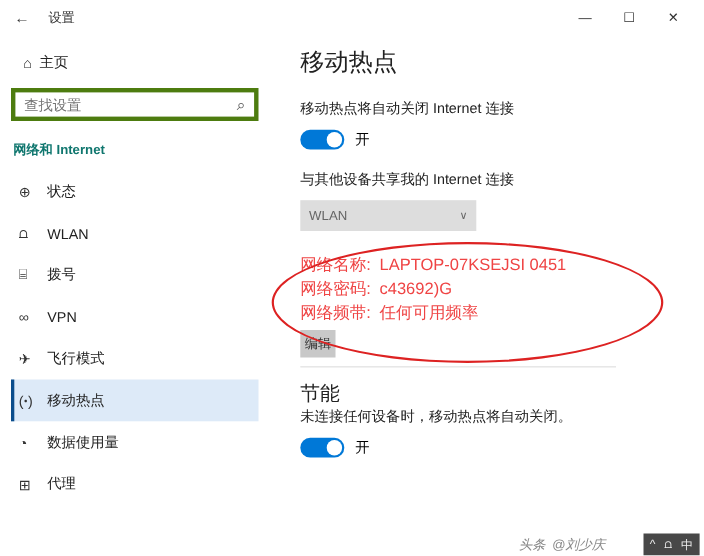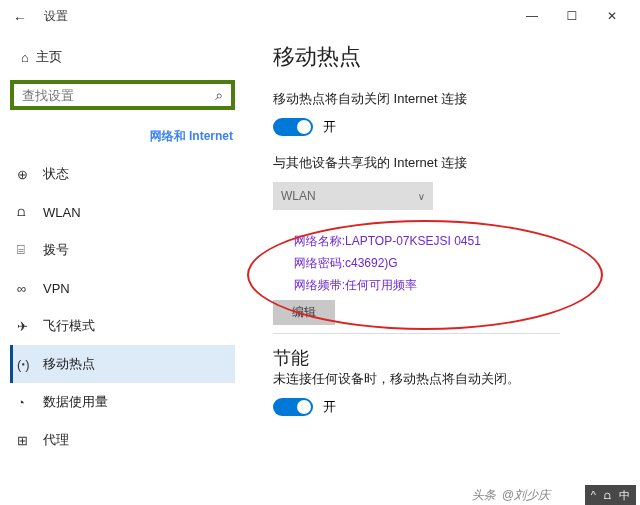--- a/index.html
+++ b/index.html
@@ -12,40 +12,40 @@
   .winbtn { width: 40px; height: 28px; display: flex; align-items: center; justify-content: center; font-size: 12px; color: #333; }
   
   .layout { display: flex; height: calc(100% - 32px - 20px); }
   
   .sidebar { width: 245px; padding: 8px 10px; }
   .home-row { display: flex; align-items: center; padding: 8px 4px 14px; font-size: 13px; color: #222; }
   .home-row .icon { width: 22px; display: inline-flex; justify-content: center; }
   .searchbox { display: flex; align-items: center; border: 4px solid #4d7c0f; height: 30px; padding: 0 8px; margin-bottom: 14px; }
   .searchbox input { border: none; outline: none; flex: 1; font-size: 13px; background: transparent; }
   .searchbox .sicon { color: #555; font-size: 14px; }
-  .section-label { font-size: 12px; font-weight: 600; color: #3b82f6; padding: 4px 2px 10px; text-align: right; }
+  .section-label { font-size: 12px; font-weight: 600; color: #0f766e; padding: 4px 2px 10px; }
   .navlist { list-style: none; }
   .navitem { display: flex; align-items: center; height: 38px; font-size: 13px; color: #222; padding-left: 4px; border-left: 3px solid transparent; }
   .navitem .icon { width: 26px; color: #333; display: inline-flex; justify-content: flex-start; }
   .navitem.active { background: #ddeaf8; border-left: 3px solid #0a4d8c; }
   
   .content { flex: 1; padding: 10px 20px 0 28px; overflow: hidden; }
   .h1 { font-size: 22px; font-weight: 400; color: #222; margin-bottom: 18px; }
   .label { font-size: 13px; color: #222; margin-bottom: 10px; }
   .toggle-row { display: flex; align-items: center; margin-bottom: 18px; }
   .toggle { width: 40px; height: 18px; background: #0078d7; border-radius: 9px; position: relative; margin-right: 10px; }
   .toggle::after { content: ""; position: absolute; right: 2px; top: 2px; width: 14px; height: 14px; background: #fff; border-radius: 50%; }
   .toggle-lbl { font-size: 13px; }
   .dropdown { width: 160px; height: 28px; background: #ddd; display: flex; align-items: center; padding: 0 8px; font-size: 12px; color: #666; margin-bottom: 18px; }
   .dropdown .chev { margin-left: auto; font-size: 10px; }
   
   .info-block { position: relative; padding: 2px 0 8px; }
-  .info-row { display: flex; font-size: 12px; color: #6d28d9; line-height: 22px; text-align: right; }
+  .info-row { display: flex; font-size: 15px; color: #ef4444; line-height: 22px; }
   .info-row .k { width: 72px; }
-  .editbtn { display: inline-block; background: #c8c8c8; color: #333; font-size: 12px; padding: 4px 19px; margin-top: 4px; border: none; }
+  .editbtn { display: inline-block; background: #c8c8c8; color: #333; font-size: 12px; padding: 4px 4px; margin-top: 4px; border: none; }
   
   .ellipse { position: absolute; border: 2px solid #d22; border-radius: 50%; top: -8px; left: -26px; width: 356px; height: 110px; pointer-events: none; }
   
   .connected { font-size: 12px; color: #555; margin: 14px 0 16px; display: flex; }
   .connected .k { width: 92px; }
   .hr { border: none; border-top: 1px solid #ddd; margin-right: 60px; }
   
   .h2 { font-size: 18px; font-weight: 400; color: #222; margin: 12px 0 0; }
   
   .watermark { position: absolute; right: 4px; bottom: 0; height: 20px; font-size: 12px; color: #888; display: flex; align-items: center; gap: 6px; font-style: italic; }

